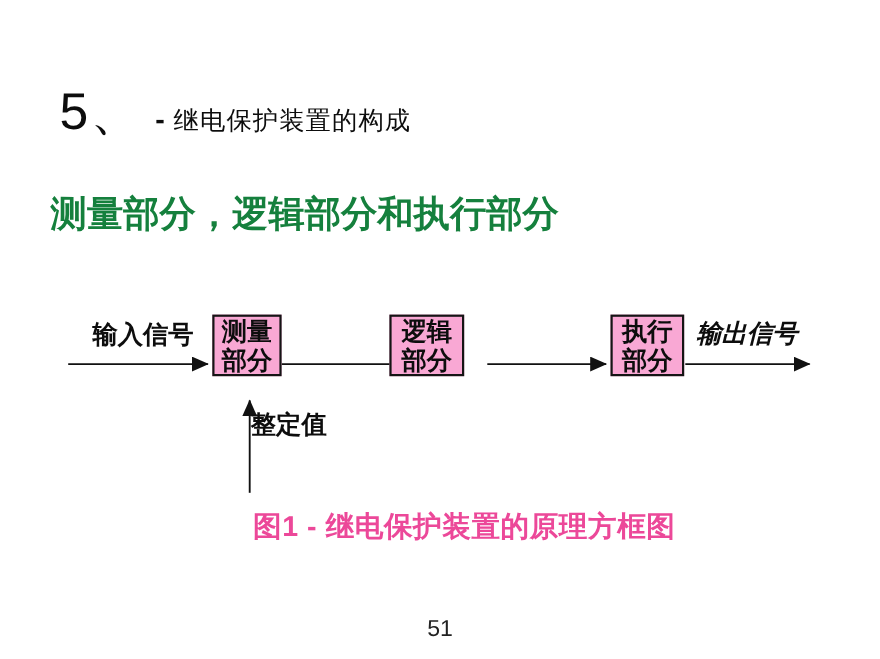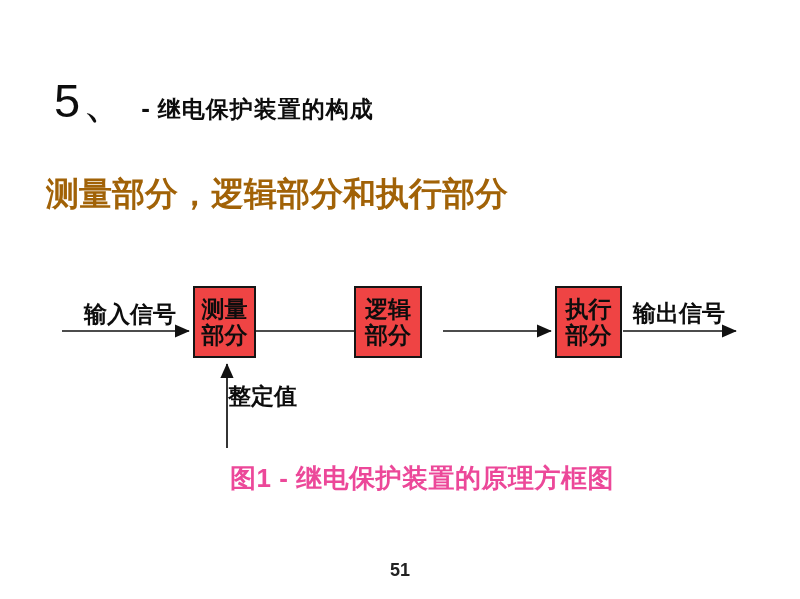--- a/index.html
+++ b/index.html
@@ -19,43 +19,43 @@
     left: 54px;
     top: 70px;
     display: flex;
     align-items: baseline;
     white-space: nowrap;
     color: #0d0d0d;
   }
   .t-num  { font-size: 47px; font-weight: 500; letter-spacing: 2px; }
   .t-main { font-size: 42px; font-weight: 900; letter-spacing: 2px; margin-left: 2px; }
   .t-dash { font-size: 26px; font-weight: 800; margin: 0 8px 0 10px; }
-  .t-sub  { font-size: 23px; font-weight: 700; letter-spacing: 1px; }
+  .t-sub  { font-size: 23px; font-weight: 400; letter-spacing: 1px; }
 
   
   .subtitle {
     position: absolute;
     left: 46px;
     top: 172px;
     font-size: 33px;
     font-weight: 800;
-    color: #a16207;
+    color: #15803d;
     letter-spacing: 0px;
     white-space: nowrap;
   }
 
   
   .diagram { position: absolute; inset: 0; }
   .flow-svg { position: absolute; left: 0; top: 0; pointer-events: none; }
 
   .dbox {
     position: absolute;
     top: 286px;
-    height: 72px;
-    background: #ef4444;
+    height: 56px;
+    background: #f9a8d4;
     border: 2px solid #151515;
     display: flex;
     flex-direction: column;
     align-items: center;
     justify-content: center;
     font-size: 23px;
     font-weight: 700;
     line-height: 26px;
     color: #0d0d0d;
     text-align: center;
@@ -64,45 +64,44 @@
   .dbox-2 { left: 354px; width: 68px; }
   .dbox-3 { left: 555px; width: 67px; }
 
   .dlabel {
     position: absolute;
     font-size: 23px;
     font-weight: 700;
     color: #0d0d0d;
     white-space: nowrap;
     line-height: 24px;
-    margin-top: 10px;
   }
   .dlabel-input   { left: 84px;  top: 292px; }
-  .dlabel-output  { left: 633px; top: 291px; }
+  .dlabel-output  { left: 633px; top: 291px; font-style: italic; }
   .dlabel-setting { left: 228px; top: 374px; }
 
   .caption {
     position: absolute;
     left: 230px;
     top: 461px;
     font-size: 26px;
     font-weight: 700;
     letter-spacing: 0.5px;
     color: #ec4899;
     white-space: nowrap;
   }
 
   .page-number {
     position: absolute;
     left: 0;
     top: 560px;
     width: 100%;
     text-align: center;
-    font-size: 18px;
-    font-weight: 700;
+    font-size: 21px;
+    font-weight: 400;
     color: #222222;
   }
 </style>
 </head>
 <body>
 
 <div class="slide">
 
   <div class="title">
     <span class="t-num">5、</span>

